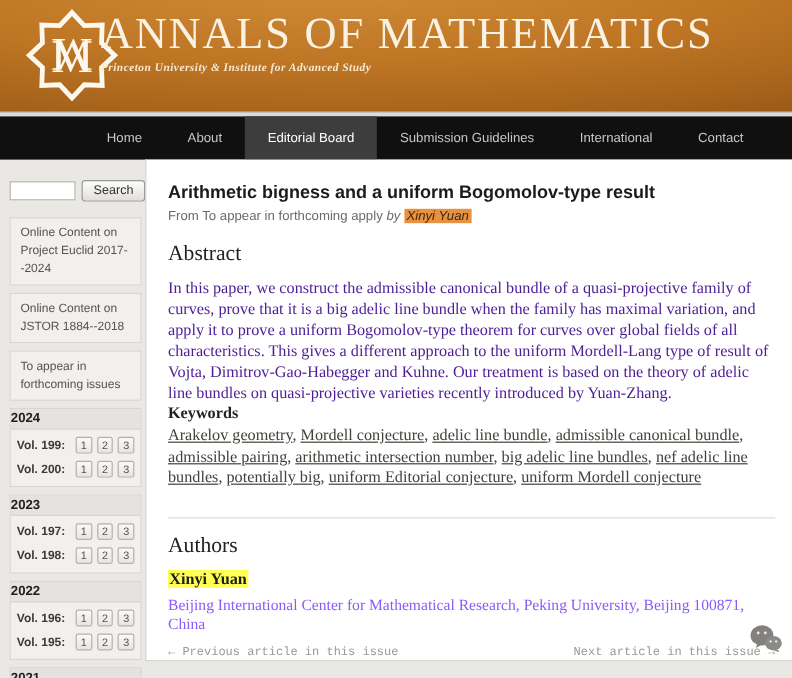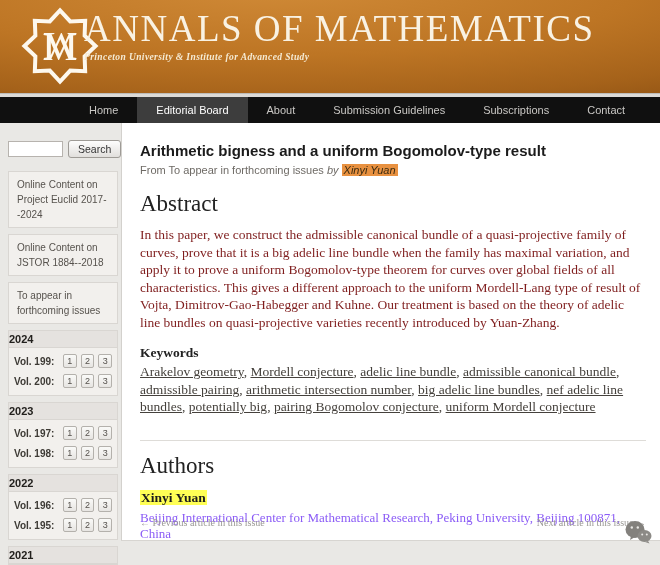--- a/index.html
+++ b/index.html
@@ -24,21 +24,21 @@
     letter-spacing:1.5px; white-space:nowrap;
   }
   .site-subtitle {
     font-family:"Liberation Serif", serif;
     font-style:italic; font-weight:bold;
     color:#f5ead3; font-size:9.5px; margin-top:3px; letter-spacing:0.4px;
   }
   .header-gap { height:4px; background:#dcdbd8; border-top:1px solid #bdbcb9; }
   
   .main-nav {
-    height:26px; background:#101010;
+    height:36px; background:#101010;
     display:flex; align-items:stretch; padding-left:70px;
   }
   .nav-item {
     color:#c9c7c4; font-size:11px; display:flex; align-items:center;
     padding:0 19px; cursor:pointer; white-space:nowrap;
   }
   .nav-item.active { background:#3d3d3d; color:#ffffff; }
   
   .content { display:flex; height:431px; }
   .sidebar { width:121px; padding:17px 0 0 8px; flex:none; }
@@ -79,33 +79,33 @@
   .article-title {
     font-family:"Liberation Sans", sans-serif;
     font-size:15px; font-weight:bold; color:#1b1b1b; margin-bottom:5px;
   }
   .byline {
     font-family:"Liberation Sans", sans-serif;
     font-size:11px; color:#6e6a65; margin-bottom:15px;
   }
   .byline em { font-style:italic; }
   .hl-orange { background:#e89140; color:#3a2a10; padding:0 2px; cursor:pointer; }
-  .section-head { font-size:23px; font-weight:normal; color:#222; margin:6px 0 9px; }
-  .abstract-text { font-size:13.5px; line-height:17.5px; color:#7f1d1d; margin-bottom:14px; }
+  .section-head { font-size:18px; font-weight:normal; color:#222; margin:6px 0 9px; }
+  .abstract-text { font-size:13.5px; line-height:17.5px; color:#4c1d95; }
   .keywords-head { font-size:13.5px; font-weight:bold; color:#222; margin-bottom:2px; }
   .keywords-list { font-size:13.5px; line-height:17.5px; color:#45413c; }
   .keywords-list a { color:#45413c; text-decoration:underline; cursor:pointer; }
   .divider { border:none; border-top:1px solid #dedcd8; margin:24px 0 12px; }
   .author-name { margin-bottom:4px; }
   .hl-yellow { background:#ffff55; font-weight:bold; font-size:13.5px; color:#1c1c1c; padding:0 1px; }
   .affiliation { font-size:13px; color:#8b5cf6; }
   .pager {
-    position:absolute; left:18px; right:14px; bottom:12px;
+    position:absolute; left:18px; right:14px; bottom:0;
     display:flex; justify-content:space-between;
-    font-family:Liberation Serif, serif; font-size:10px; color:#9a9894;
+    font-family:Liberation Mono, monospace; font-size:10px; color:#9a9894;
   }
   .pager a { color:#9a9894; cursor:pointer; text-decoration:none; }
   
   .watermark {
     position:absolute; right:8px; top:520px;
     display:flex; align-items:center; gap:8px;
     color:#b7b5b1; font-size:21px; letter-spacing:2px;
     pointer-events:none;
   }
 </style>
@@ -120,24 +120,24 @@
   </svg>
   <div class="title-block">
     <div class="site-title">ANNALS OF MATHEMATICS</div>
     <div class="site-subtitle">Princeton University &amp; Institute for Advanced Study</div>
   </div>
 </div>
 <div class="header-gap"></div>
 
 <nav class="main-nav" id="nav-items">
     <div class="nav-item">Home</div>
+    <div class="nav-item">About</div>
     <div class="nav-item active">Editorial Board</div>
-    <div class="nav-item">About</div>
     <div class="nav-item">Submission Guidelines</div>
-    <div class="nav-item">Subscriptions</div>
+    <div class="nav-item">International</div>
     <div class="nav-item">Contact</div>
   </nav>
 
 <div class="content">
 
   <aside class="sidebar">
     <div class="search-row">
       <input class="search-input" type="text" value="" style="">
       <button class="search-btn">Search</button>
     </div>
@@ -200,30 +200,30 @@
         </div>
         <div class="year-box">
           <div class="year-head">2021</div>
         </div>
       </div>
   </aside>
 
   <main class="article-panel">
     <h1 class="article-title">Arithmetic bigness and a uniform Bogomolov-type result</h1>
     <div class="byline">
-      <span>From To appear in forthcoming issues</span>
+      <span>From To appear in forthcoming apply</span>
       <em><span>by</span>
       <span class="hl-orange">Xinyi Yuan</span></em>
     </div>
 
     <h2 class="section-head">Abstract</h2>
     <p class="abstract-text">In this paper, we construct the admissible canonical bundle of a quasi-projective family of curves, prove that it is a big adelic line bundle when the family has maximal variation, and apply it to prove a uniform Bogomolov-type theorem for curves over global fields of all characteristics. This gives a different approach to the uniform Mordell-Lang type of result of Vojta, Dimitrov-Gao-Habegger and Kuhne. Our treatment is based on the theory of adelic line bundles on quasi-projective varieties recently introduced by Yuan-Zhang.</p>
 
     <h3 class="keywords-head">Keywords</h3>
-    <p class="keywords-list" id="keywords-list"><a>Arakelov geometry</a>, <a>Mordell conjecture</a>, <a>adelic line bundle</a>, <a>admissible canonical bundle</a>, <a>admissible pairing</a>, <a>arithmetic intersection number</a>, <a>big adelic line bundles</a>, <a>nef adelic line bundles</a>, <a>potentially big</a>, <a>pairing Bogomolov conjecture</a>, <a>uniform Mordell conjecture</a></p>
+    <p class="keywords-list" id="keywords-list"><a>Arakelov geometry</a>, <a>Mordell conjecture</a>, <a>adelic line bundle</a>, <a>admissible canonical bundle</a>, <a>admissible pairing</a>, <a>arithmetic intersection number</a>, <a>big adelic line bundles</a>, <a>nef adelic line bundles</a>, <a>potentially big</a>, <a>uniform Editorial conjecture</a>, <a>uniform Mordell conjecture</a></p>
 
     <hr class="divider">
 
     <h2 class="section-head">Authors</h2>
     <div class="author-name">
       <span class="hl-yellow">Xinyi Yuan</span>
     </div>
     <div class="affiliation">Beijing International Center for Mathematical Research, Peking University, Beijing 100871, China</div>
 
     <div class="pager">

